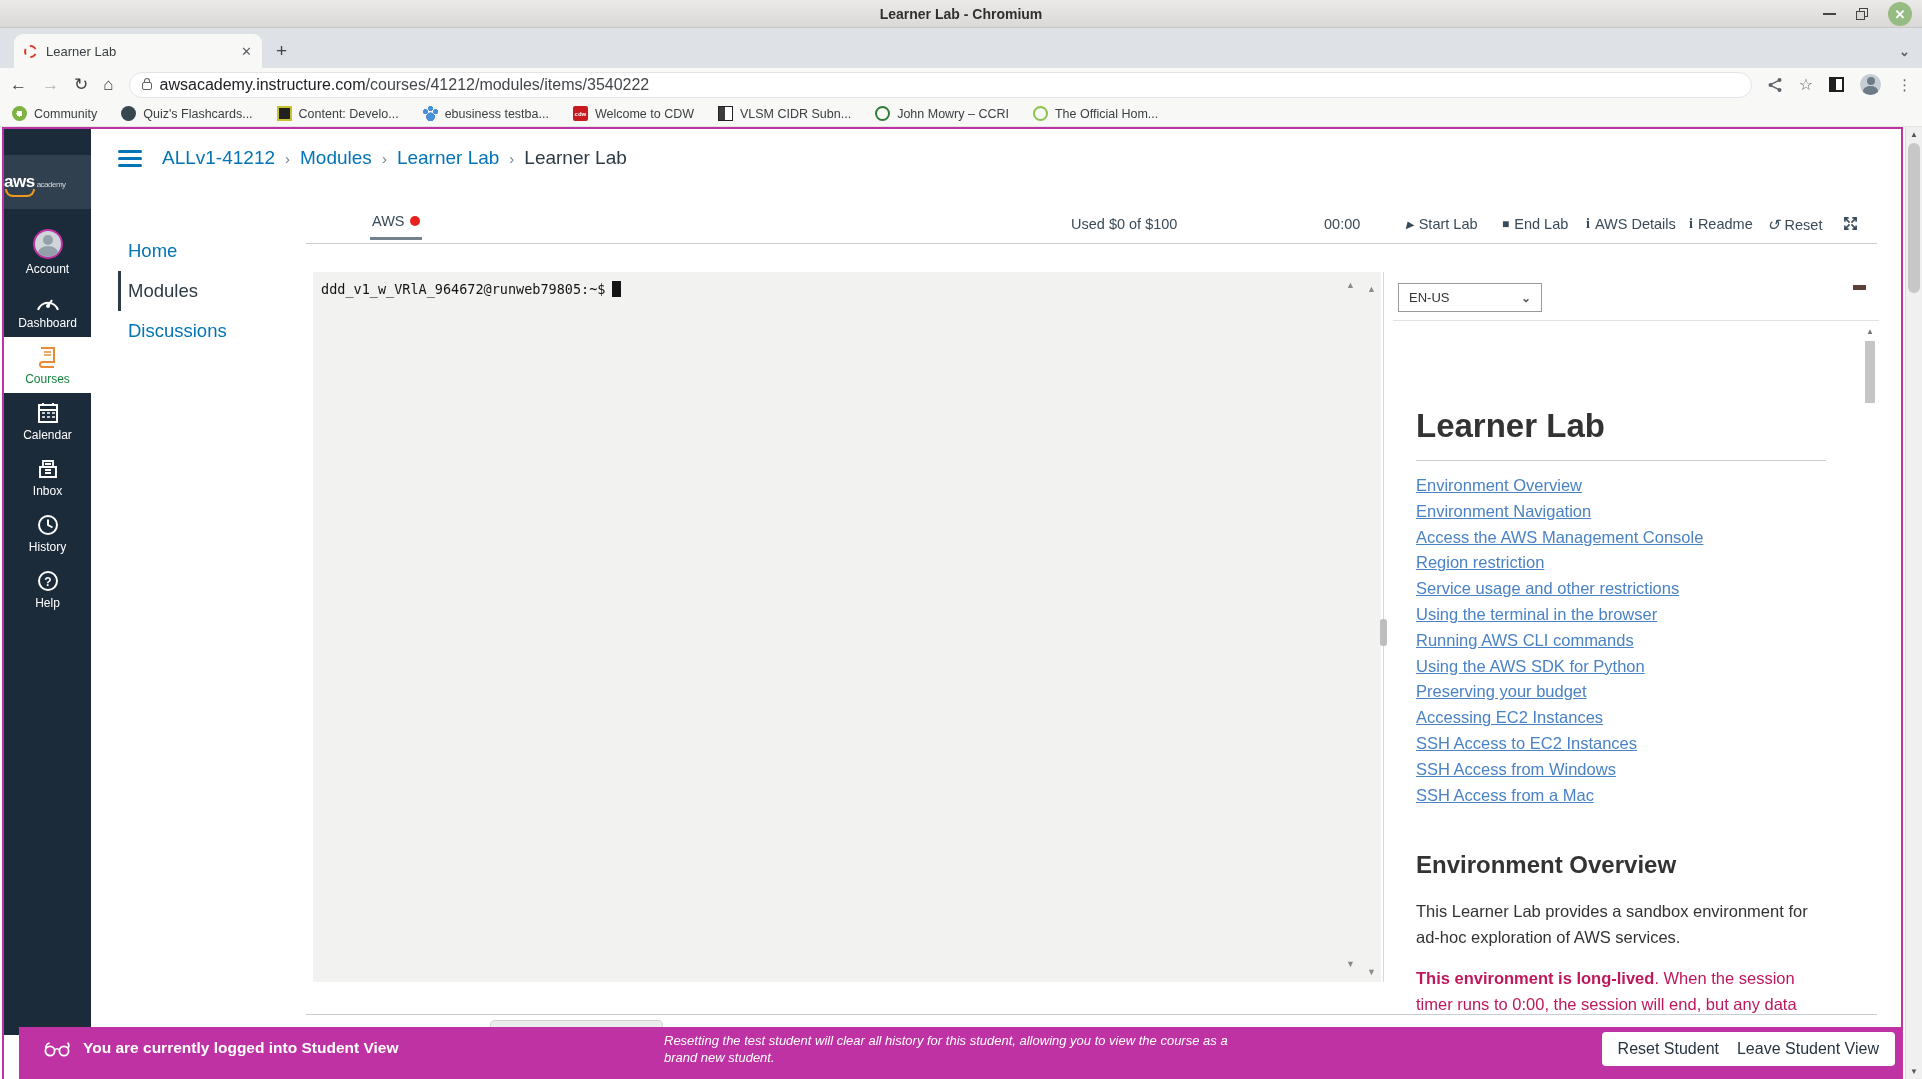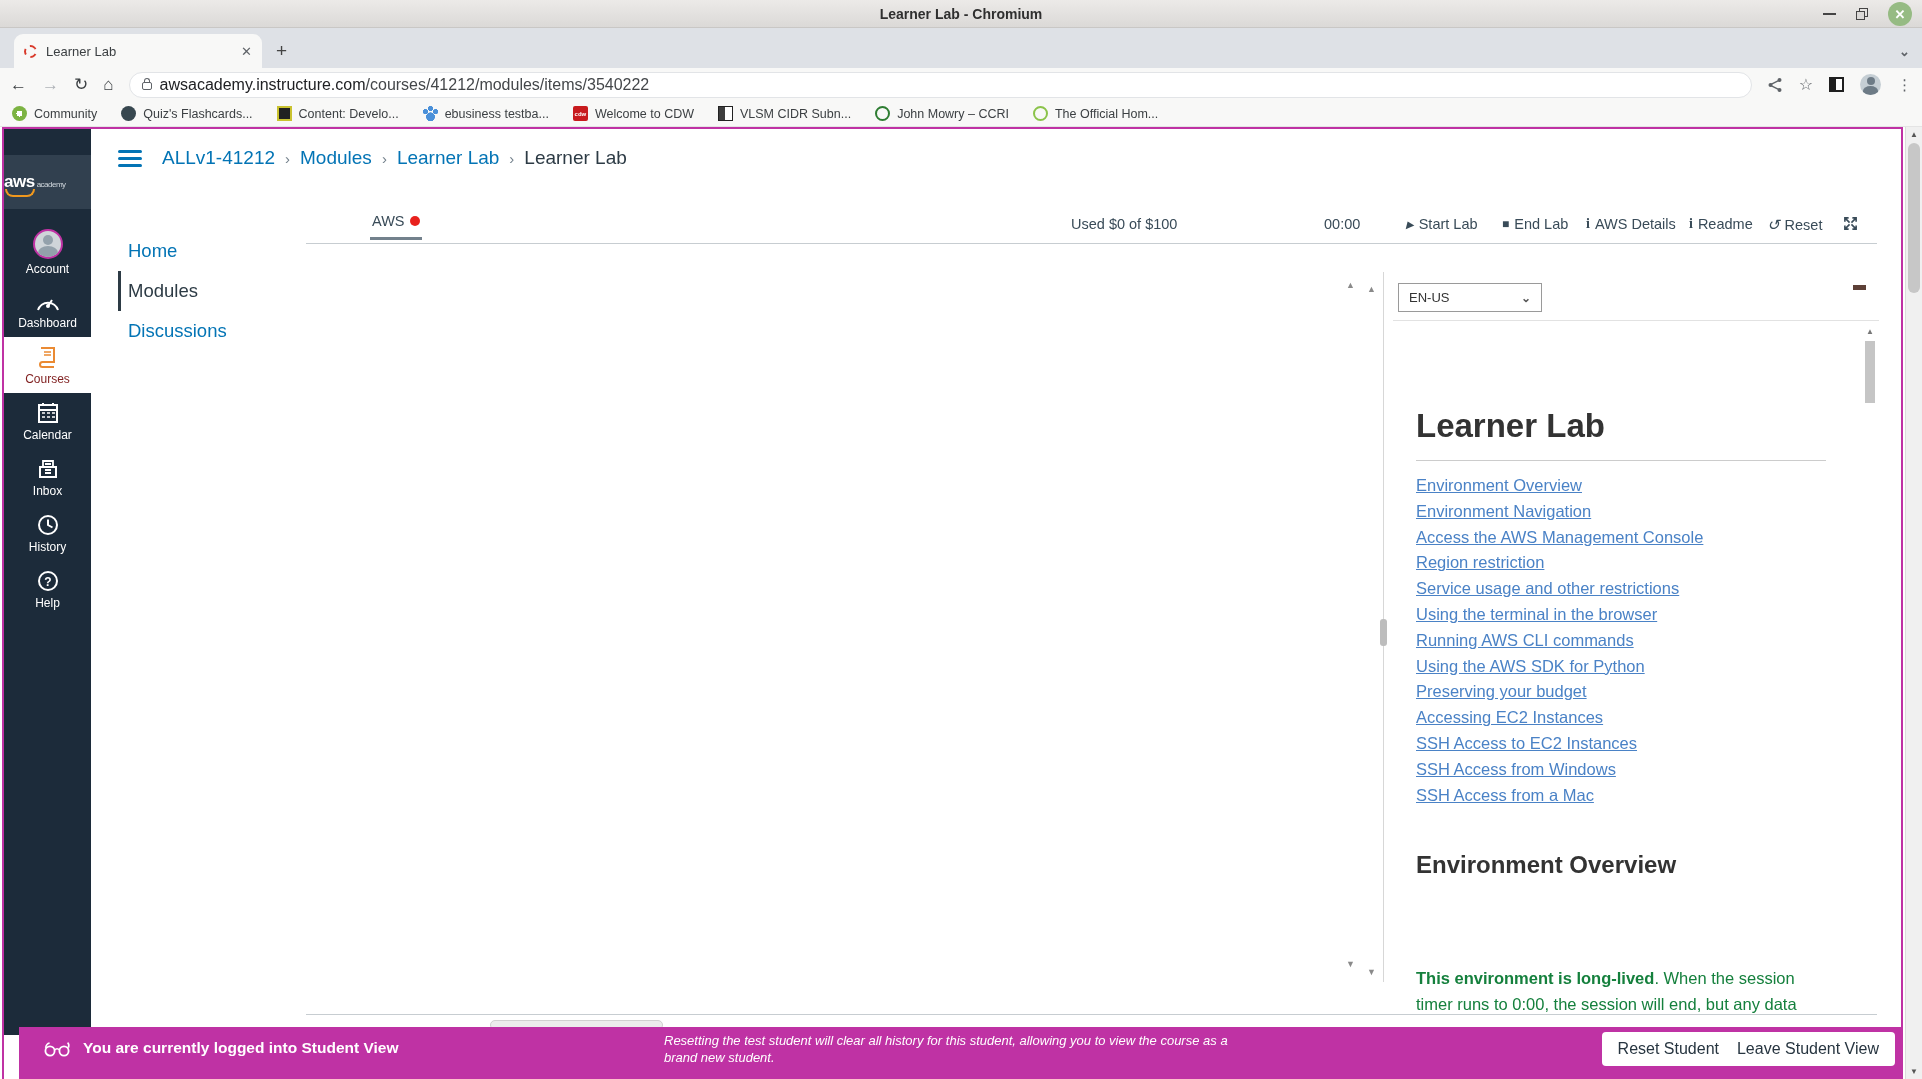--- a/index.html
+++ b/index.html
@@ -79,21 +79,21 @@
   .sidebar { position:absolute; left:0; top:0; bottom:44px; width:87px; background:#1c2b3a; }
   .logoblock { margin-top:26px; height:54px; background:#31404f; display:flex; align-items:center; justify-content:flex-start; }
   .aws-logo { position:relative; color:#fff; font-weight:bold; font-size:17px; letter-spacing:-0.5px; }
   .aws-logo small { font-weight:normal; font-size:8px; color:#cfd6dc; margin-left:2px; }
   .aws-logo:after { content:""; position:absolute; left:1px; top:17px; width:26px; height:6px;
                     border:2px solid #f0981e; border-top:none; border-radius:0 0 14px 14px; }
   .snav { display:flex; flex-direction:column; margin-top:12px; }
   .sitem { display:flex; flex-direction:column; align-items:center; padding:8px 16px 7px; gap:3px; }
   .sitem .lbl { font-size:12px; color:#fff; }
   .sitem.active { background:#fff; }
-  .sitem.active .lbl { color:#7f1d1d; }
+  .sitem.active .lbl { color:#15803d; }
   .avatar-ring { width:30px; height:30px; border-radius:50%; border:2.5px solid #BF32A4;
                  background:#cfd5d9; position:relative; overflow:hidden; }
   .avatar-ring:before { content:""; position:absolute; left:8px; top:4px; width:10px; height:10px; border-radius:50%; background:#93a1ab; }
   .avatar-ring:after { content:""; position:absolute; left:3px; top:15px; width:20px; height:13px; border-radius:50% 50% 0 0; background:#93a1ab; }
 
   
   .main { position:absolute; left:87px; right:0; top:0; bottom:44px; background:#fff; overflow:hidden; }
   .crumbrow { position:absolute; left:27px; top:18px; display:flex; align-items:center; gap:20px; }
   .hamburger { width:24px; display:flex; flex-direction:column; gap:4px; }
   .hamburger i { height:3px; background:#0374B5; border-radius:2px; }
@@ -134,21 +134,21 @@
   .doc-scrollwrap { position:absolute; left:0; right:0; top:48px; bottom:0; border-top:1px solid #e2e2e2; }
   .doc-sb { position:absolute; right:3px; top:6px; bottom:6px; width:12px; }
   .doc-sb .up { position:absolute; top:0; left:2px; font-size:8px; color:#777; }
   .doc-sb .thumb { position:absolute; top:14px; left:1px; width:10px; height:62px; background:#c5c5c5; }
   .doc-h1 { position:absolute; left:23px; top:86px; font-size:33px; font-weight:bold; color:#333; }
   .doc-hr { position:absolute; left:23px; width:410px; top:139px; border-top:1px solid #ccc; }
   .doc-links { position:absolute; left:23px; top:152px; }
   .plink { display:block; font-size:16.5px; line-height:25.8px; color:#4a82c6; text-decoration:underline; }
   .doc-h2 { position:absolute; left:23px; top:530px; font-size:24px; font-weight:bold; color:#333; }
   .doc-p1 { position:absolute; left:23px; top:578px; width:418px; font-size:16.5px; line-height:25.5px; color:#333; }
-  .doc-p2 { position:absolute; left:23px; top:645px; width:418px; font-size:16.5px; line-height:25.5px; color:#15803d; }
+  .doc-p2 { position:absolute; left:23px; top:645px; width:418px; font-size:16.5px; line-height:25.5px; color:#be185d; }
   .doc-p2 b { font-weight:bold; }
   .lab-bottom { position:absolute; left:215px; top:885px; width:1571px; border-top:1px solid #c7cdd1; }
   .hscroll { position:absolute; left:399px; top:891px; width:173px; height:10px; background:#ececec;
              border:1px solid #d0d0d0; border-radius:5px; }
 
   
   .svbar { position:absolute; left:15px; right:0; bottom:0; height:52px; background:#BF32A4; color:#fff; }
   .sv-msg { position:absolute; left:64px; top:12px; font-size:15.5px; font-weight:bold; }
   .sv-glasses { position:absolute; left:24px; top:14px; }
   .sv-note { position:absolute; left:645px; top:5px; width:600px; font-size:13px; font-style:italic; line-height:17px; }
@@ -358,20 +358,23 @@
             <i class="ic-reset">↺</i>
             <span>Reset</span>
           </span>
         <span style="left:1537px">
           <svg width="15" height="15" viewBox="0 0 16 16">
             <path d="M2 6 V2 h4 M14 6 V2 h-4 M2 10 v4 h4 M14 10 v4 h-4 M2 2 l5 5 M14 2 l-5 5 M2 14 l5 -5 M14 14 l-5 -5" stroke="#394B58" stroke-width="1.7" fill="none"></path>
           </svg>
         </span>
       </div>
 
+      <div class="terminal">
+        <span>ddd_v1_w_VRlA_964672@runweb79805:~$</span><span class="cursor"></span>
+      </div>
       <span class="t-arrow" style="left:1255px; top:151px;">▲</span>
       <span class="t-arrow" style="left:1276px; top:155px;">▲</span>
       <span class="t-arrow" style="left:1255px; top:830px;">▼</span>
       <span class="t-arrow" style="left:1276px; top:838px;">▼</span>
       <div class="t-divider"></div>
       <div class="t-thumb"></div>
 
       <div class="docpanel">
         <div class="lang">
           <span>EN-US</span>
@@ -390,20 +393,21 @@
             <a class="plink">Using the terminal in the browser</a>
             <a class="plink">Running AWS CLI commands</a>
             <a class="plink">Using the AWS SDK for Python</a>
             <a class="plink">Preserving your budget</a>
             <a class="plink">Accessing EC2 Instances</a>
             <a class="plink">SSH Access to EC2 Instances</a>
             <a class="plink">SSH Access from Windows</a>
             <a class="plink">SSH Access from a Mac</a>
           </div>
           <div class="doc-h2">Environment Overview</div>
+          <div class="doc-p1">This Learner Lab provides a sandbox environment for ad-hoc exploration of AWS services.</div>
           <div class="doc-p2"><b>This environment is long-lived</b><span>. When the session timer runs to 0:00, the session will end, but any data</span></div>
           <div class="doc-sb">
             <span class="up">▲</span>
             <span class="thumb"></span>
           </div>
         </div>
       </div>
 
       <div class="lab-bottom"></div>
       <div class="hscroll"></div>

